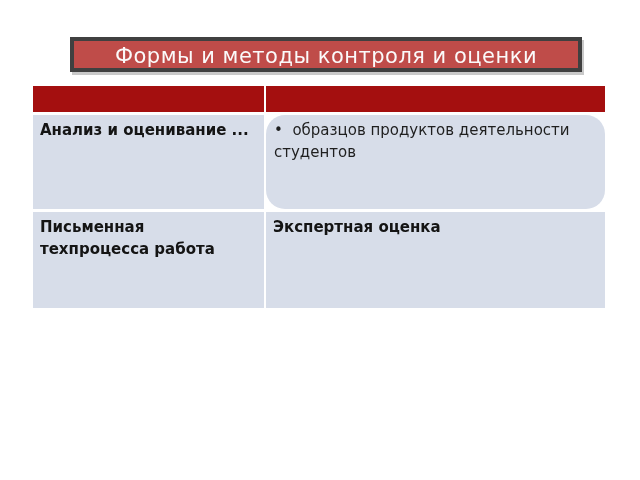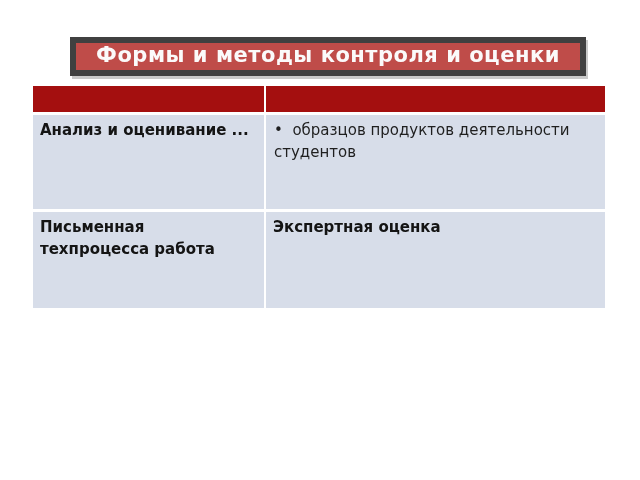--- a/index.html
+++ b/index.html
@@ -13,26 +13,25 @@
     width: 640px; height: 480px;
     background: #ffffff;
     overflow: hidden;
   }
   
   .title-banner {
     position: absolute;
     left: 70px; top: 37px;
     width: 504px; height: 27px;
     background: #bf4c49;
-    border: 6px solid #404040;
+    border: 4px solid #404040;
     box-shadow: 2px 3px 0 #c9c9c9;
     display: flex;
-    align-items: flex-start;
+    align-items: flex-end;
     justify-content: center;
-    font-weight: bold;
   }
   .title-banner span {
     color: #fbfafa;
     font-size: 21px;
     letter-spacing: 0.5px;
     white-space: nowrap;
   }
   
   .methods-table {
     position: absolute;
@@ -55,20 +54,21 @@
   }
   .td.method {
     font-weight: bold;
     color: #141414;
     padding: 4px 6px 0 7px;
     line-height: 22px;
   }
   .td.detail {
     padding: 4px 20px 0 8px;
     line-height: 22px;
+    border-radius: 19px;
   }
   .bullet-line {
     white-space: pre-wrap;
   }
 </style>
 </head>
 <body>
 
 <div class="slide">
 

